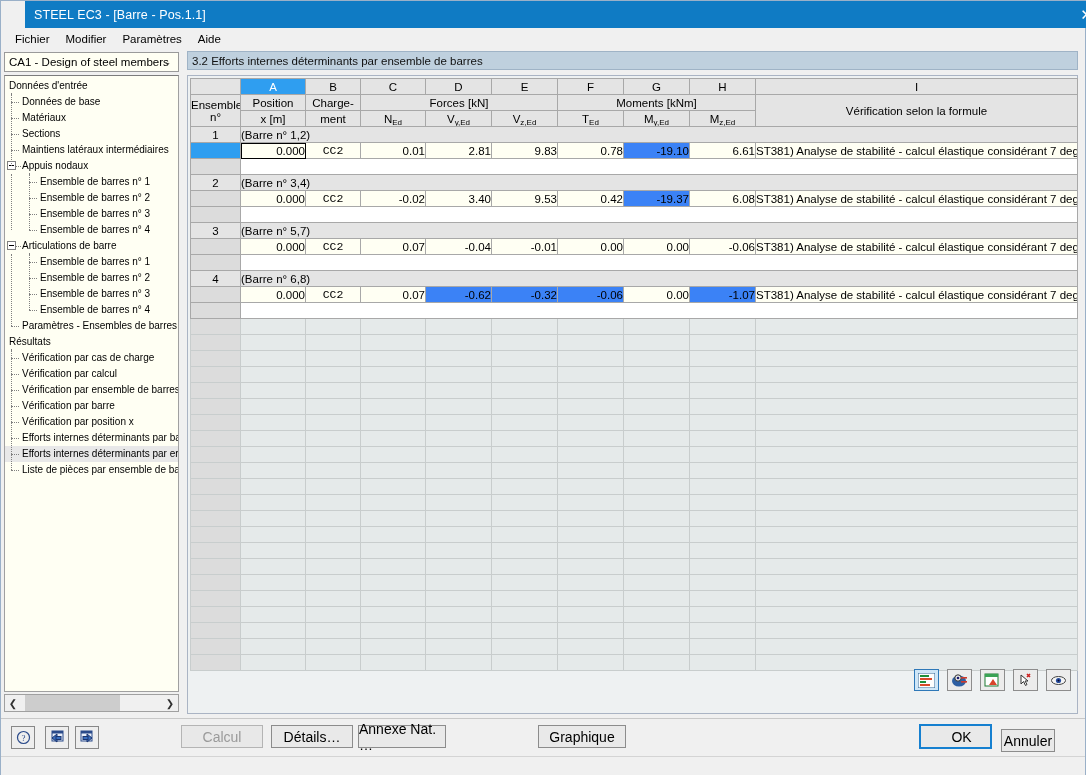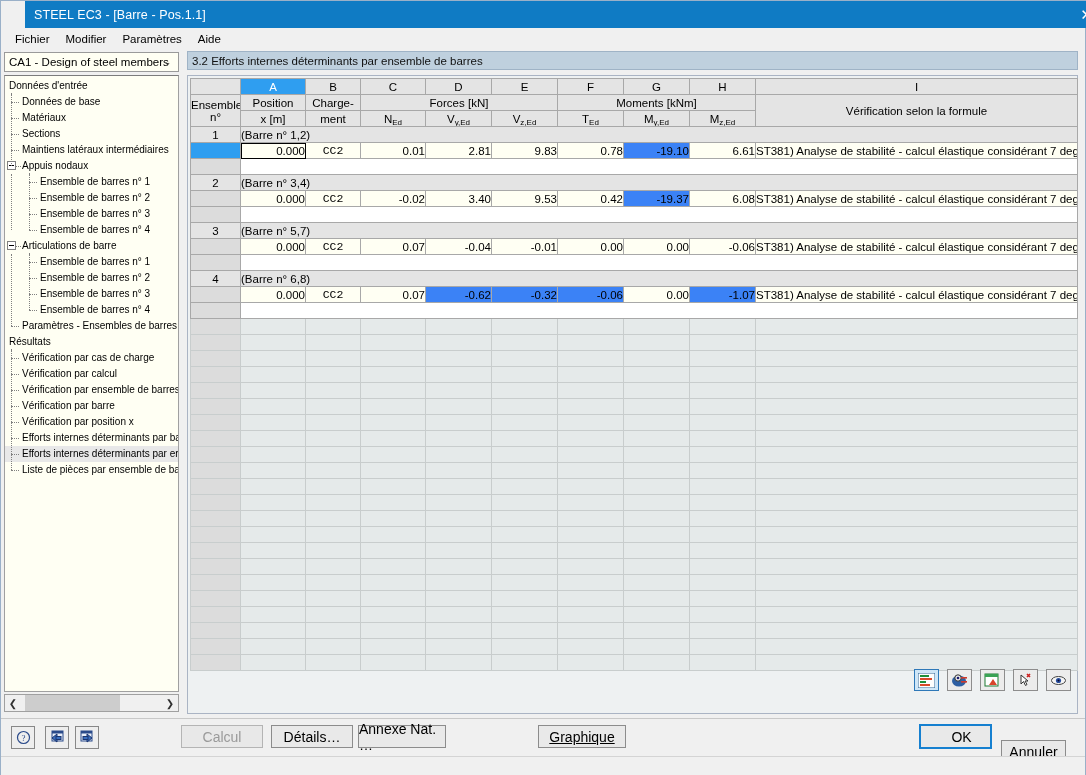--- a/index.html
+++ b/index.html
@@ -868,19 +868,19 @@
         <rect x="2" y="1" width="11" height="10" fill="#e8eef8" stroke="#2a4a8a"></rect>
         <rect x="2" y="1" width="11" height="2.5" fill="#2a4a8a"></rect>
         <path d="M8 4 L13 8 L8 12 Z" fill="#3a6fc0" stroke="#1a3570"></path>
         <rect x="4" y="6.5" width="5" height="3" fill="#3a6fc0" stroke="#1a3570"></rect>
       </svg>
     </div>
 
     <div class="btn disabled" style="left:180px; top:6px; width:82px;">Calcul</div>
     <div class="btn" style="left:270px; top:6px; width:82px;">Détails…</div>
     <div class="btn" style="left:357px; top:6px; width:88px;">Annexe Nat. …</div>
-    <div class="btn" style="left:537px; top:6px; width:88px;text-decoration:underline;">Graphique</div>
+    <div class="btn" style="left:537px; top:6px; width:88px;">Graphique</div>
     <div class="btn default" style="left:918px; top:5px; width:73px; height:25px;">OK</div>
-    <div class="btn" style="left:1000px; top:21px; width:65px;">Annuler</div>
+    <div class="btn" style="left:1000px; top:10px; width:54px;">Annuler</div>
   </div>
 
   <div class="statusstrip"></div>
 </div>
 
 </body></html>

